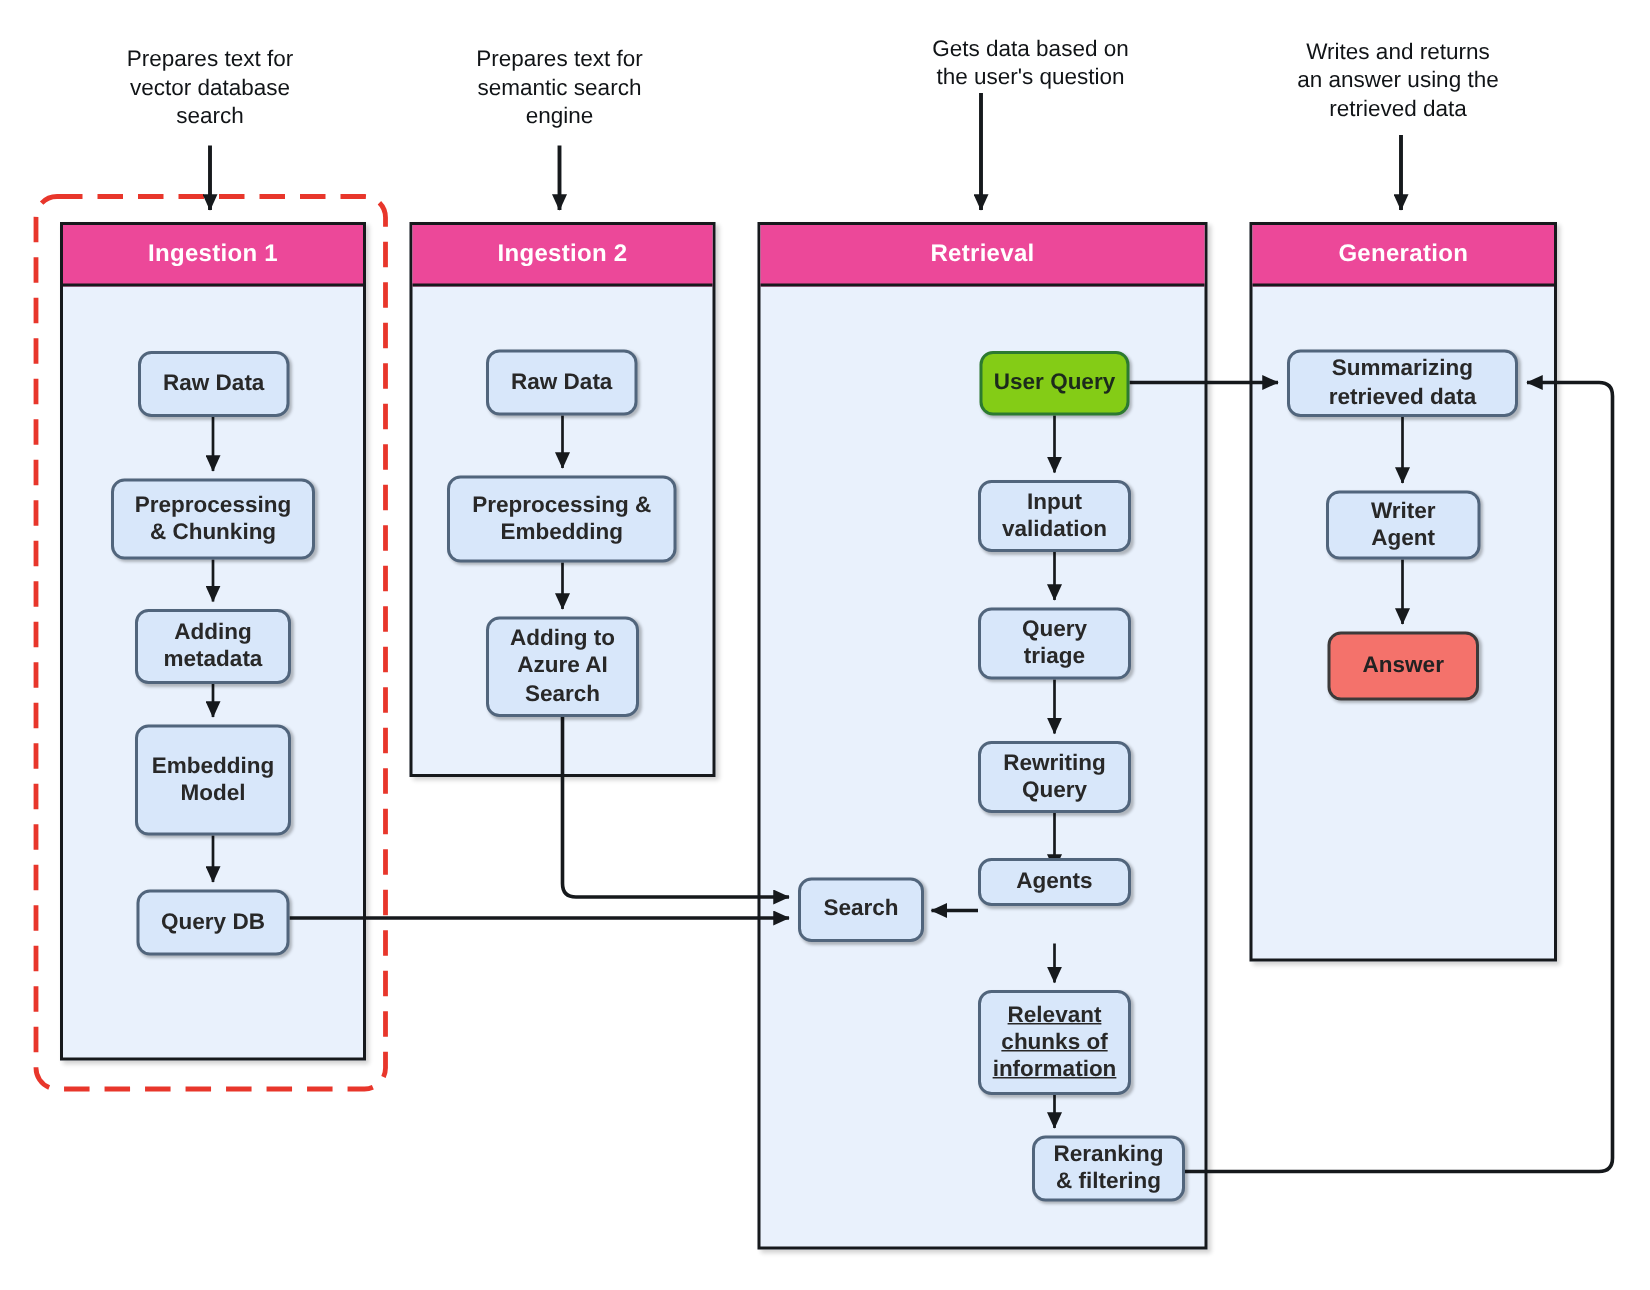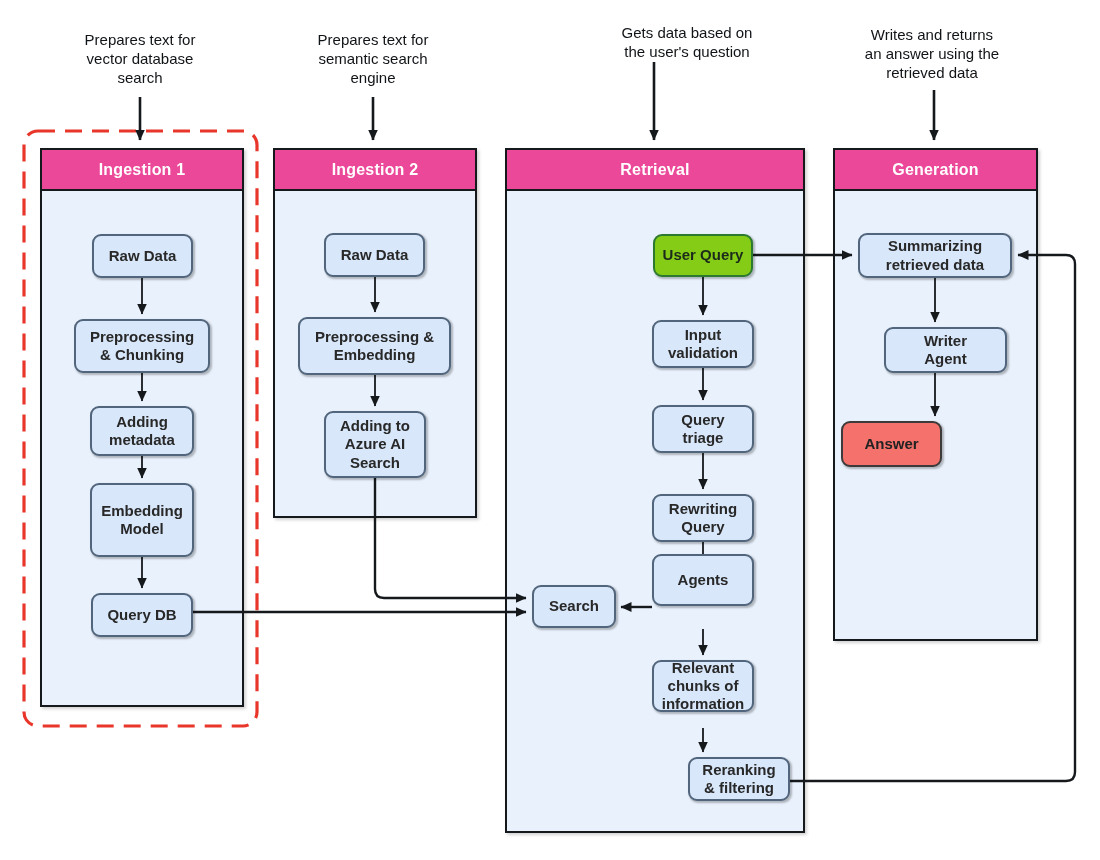--- a/index.html
+++ b/index.html
@@ -119,26 +119,26 @@
 Search</div>
 
   <div class="node green" style="left:653px;top:234px;width:100px;height:43px;">User Query</div>
   <div class="node" style="left:652px;top:320px;width:102px;height:48px;">Input
 validation</div>
   <div class="node" style="left:652px;top:405px;width:102px;height:48px;">Query
 triage</div>
   <div class="node" style="left:652px;top:494px;width:102px;height:48px;">Rewriting
 Query</div>
   <div class="node" style="left:532px;top:585px;width:84px;height:43px;">Search</div>
-  <div class="node" style="left:652px;top:554px;width:102px;height:52px;">Agents</div>
-  <div class="node" style="left:652px;top:660px;width:102px;height:52px;">Relevant
+  <div class="node" style="left:652px;top:572px;width:102px;height:32px;">Agents</div>
+  <div class="node" style="left:652px;top:660px;width:102px;height:70px;text-decoration:underline;">Relevant
 chunks of
 information</div>
   <div class="node" style="left:688px;top:757px;width:102px;height:44px;">Reranking
 &amp; filtering</div>
 
   <div class="node" style="left:858px;top:233px;width:154px;height:45px;">Summarizing
 retrieved data</div>
-  <div class="node" style="left:884px;top:327px;width:123px;height:46px;">Writer
+  <div class="node" style="left:884px;top:327px;width:103px;height:46px;">Writer
 Agent</div>
-  <div class="node red" style="left:841px;top:421px;width:101px;height:46px;">Answer</div>
+  <div class="node red" style="left:885px;top:421px;width:101px;height:46px;">Answer</div>
 
 </div>
 
 </body></html>

